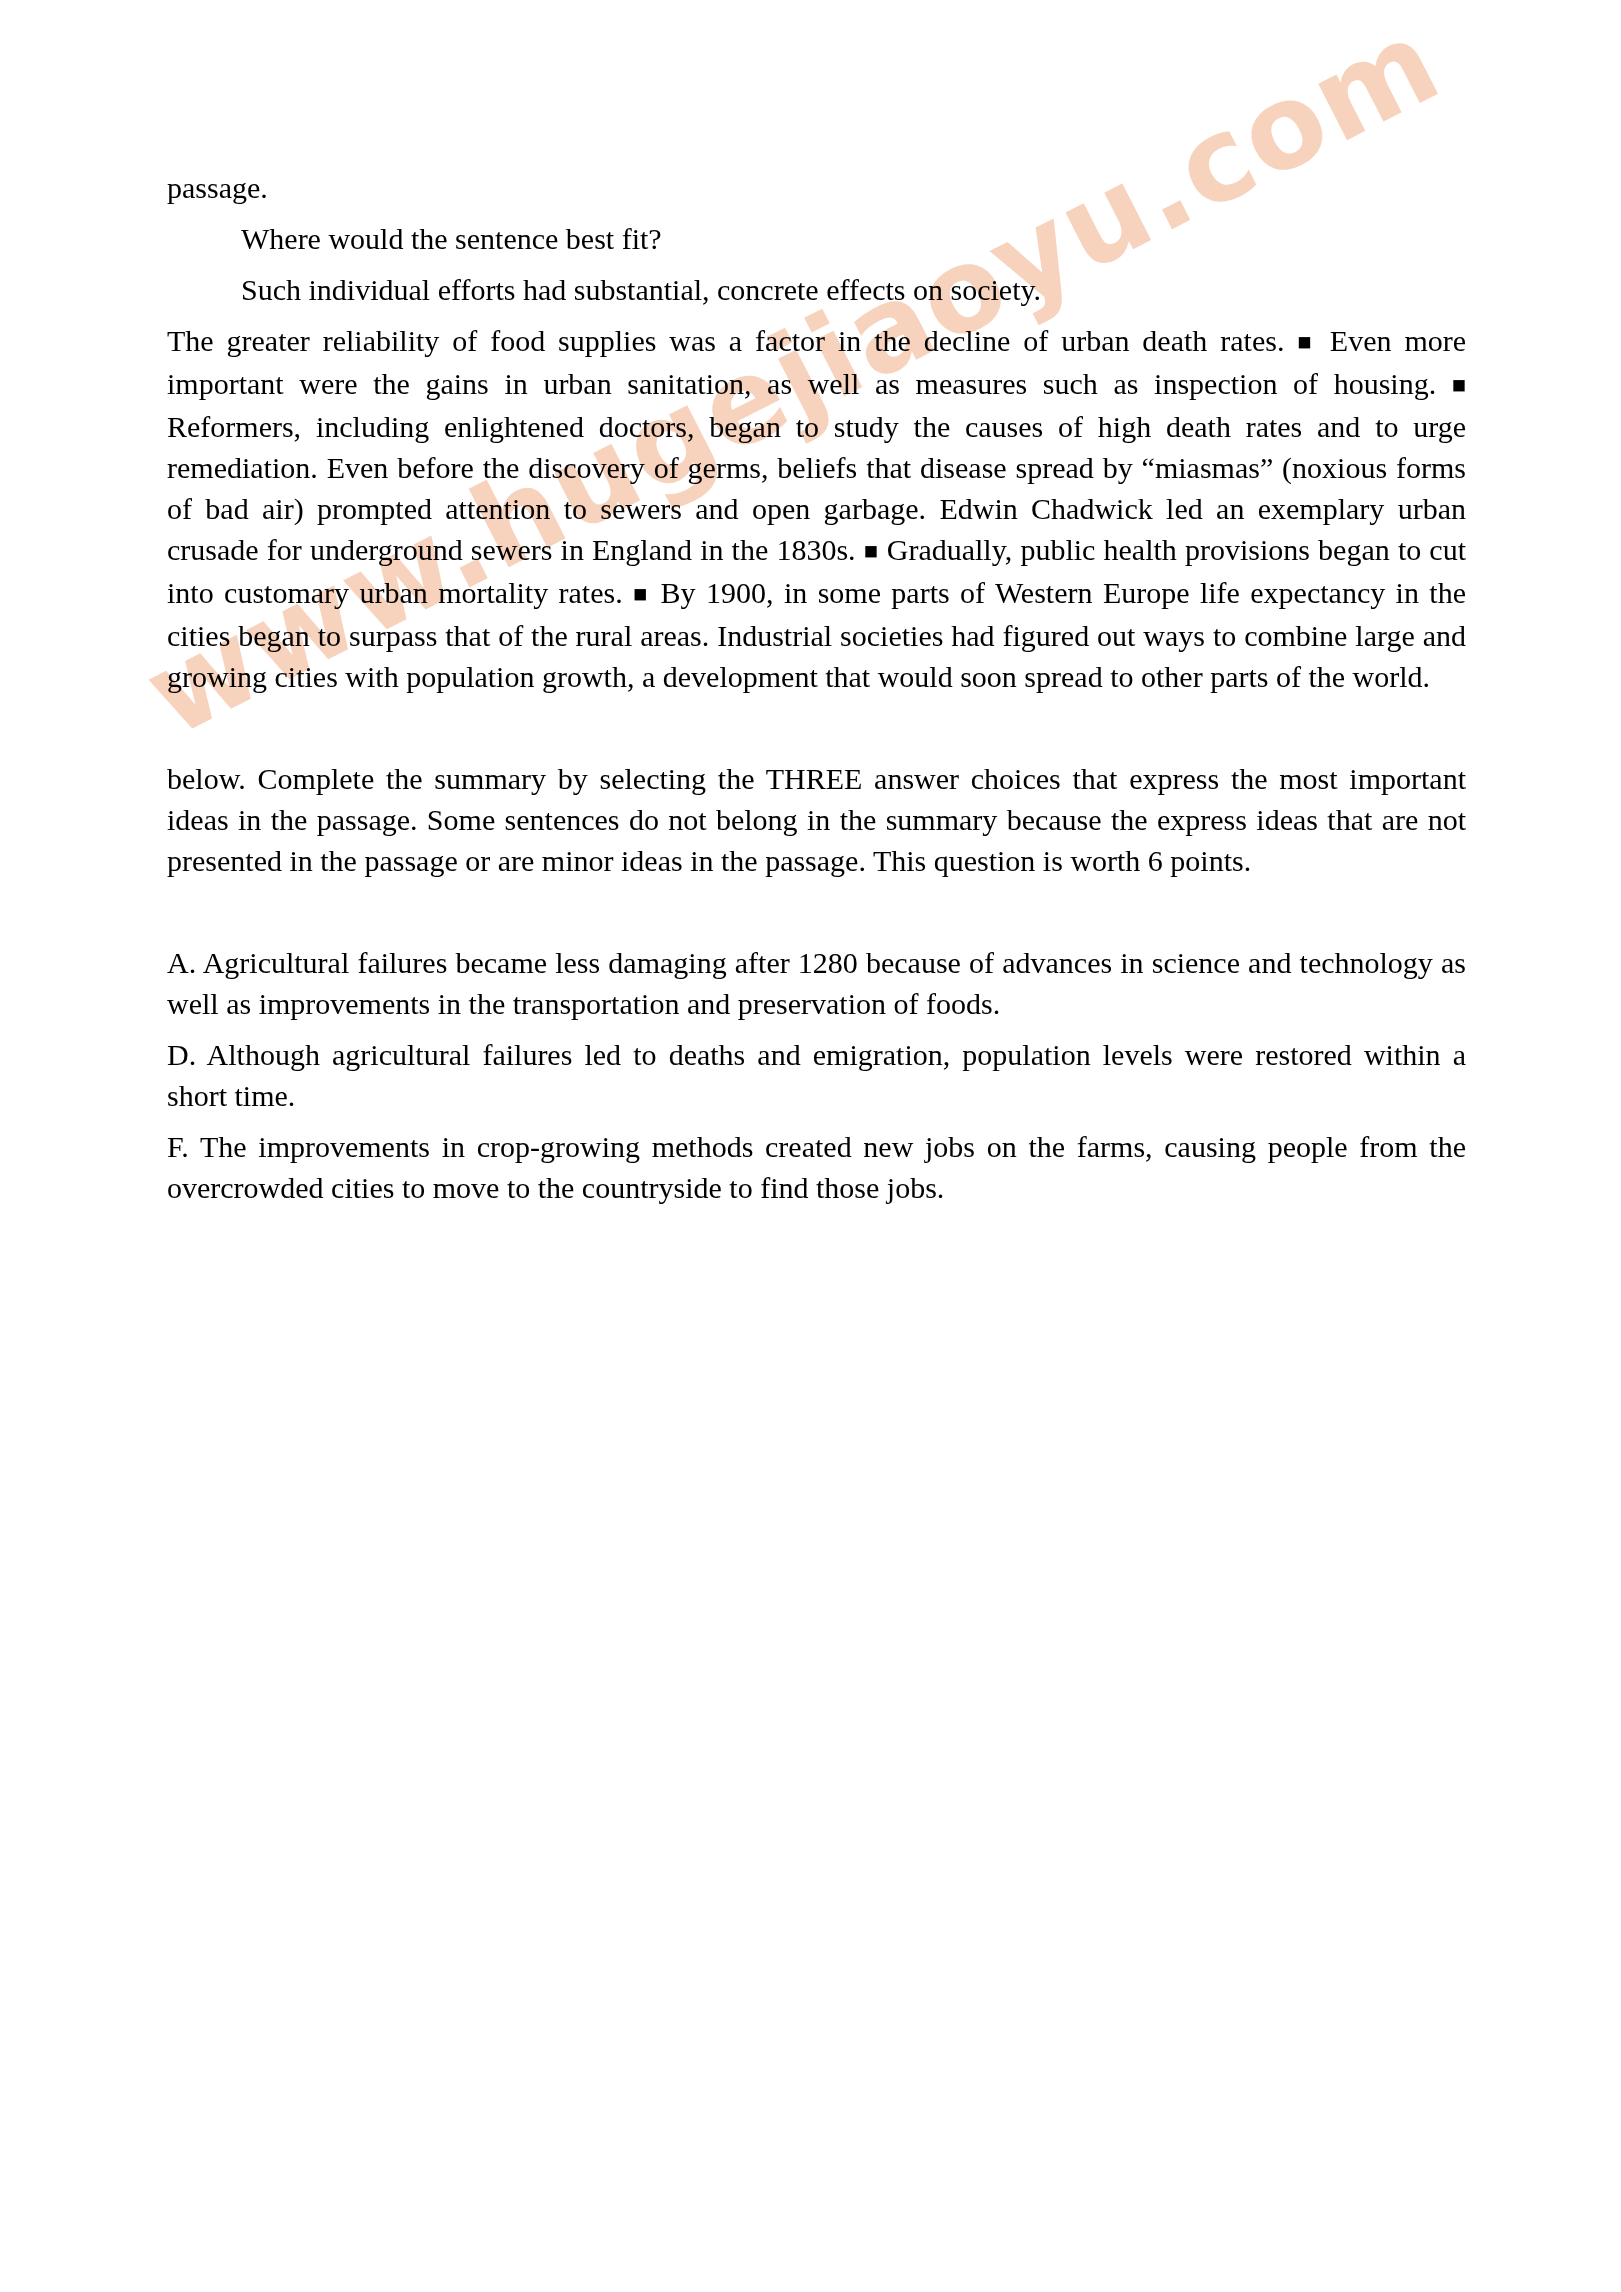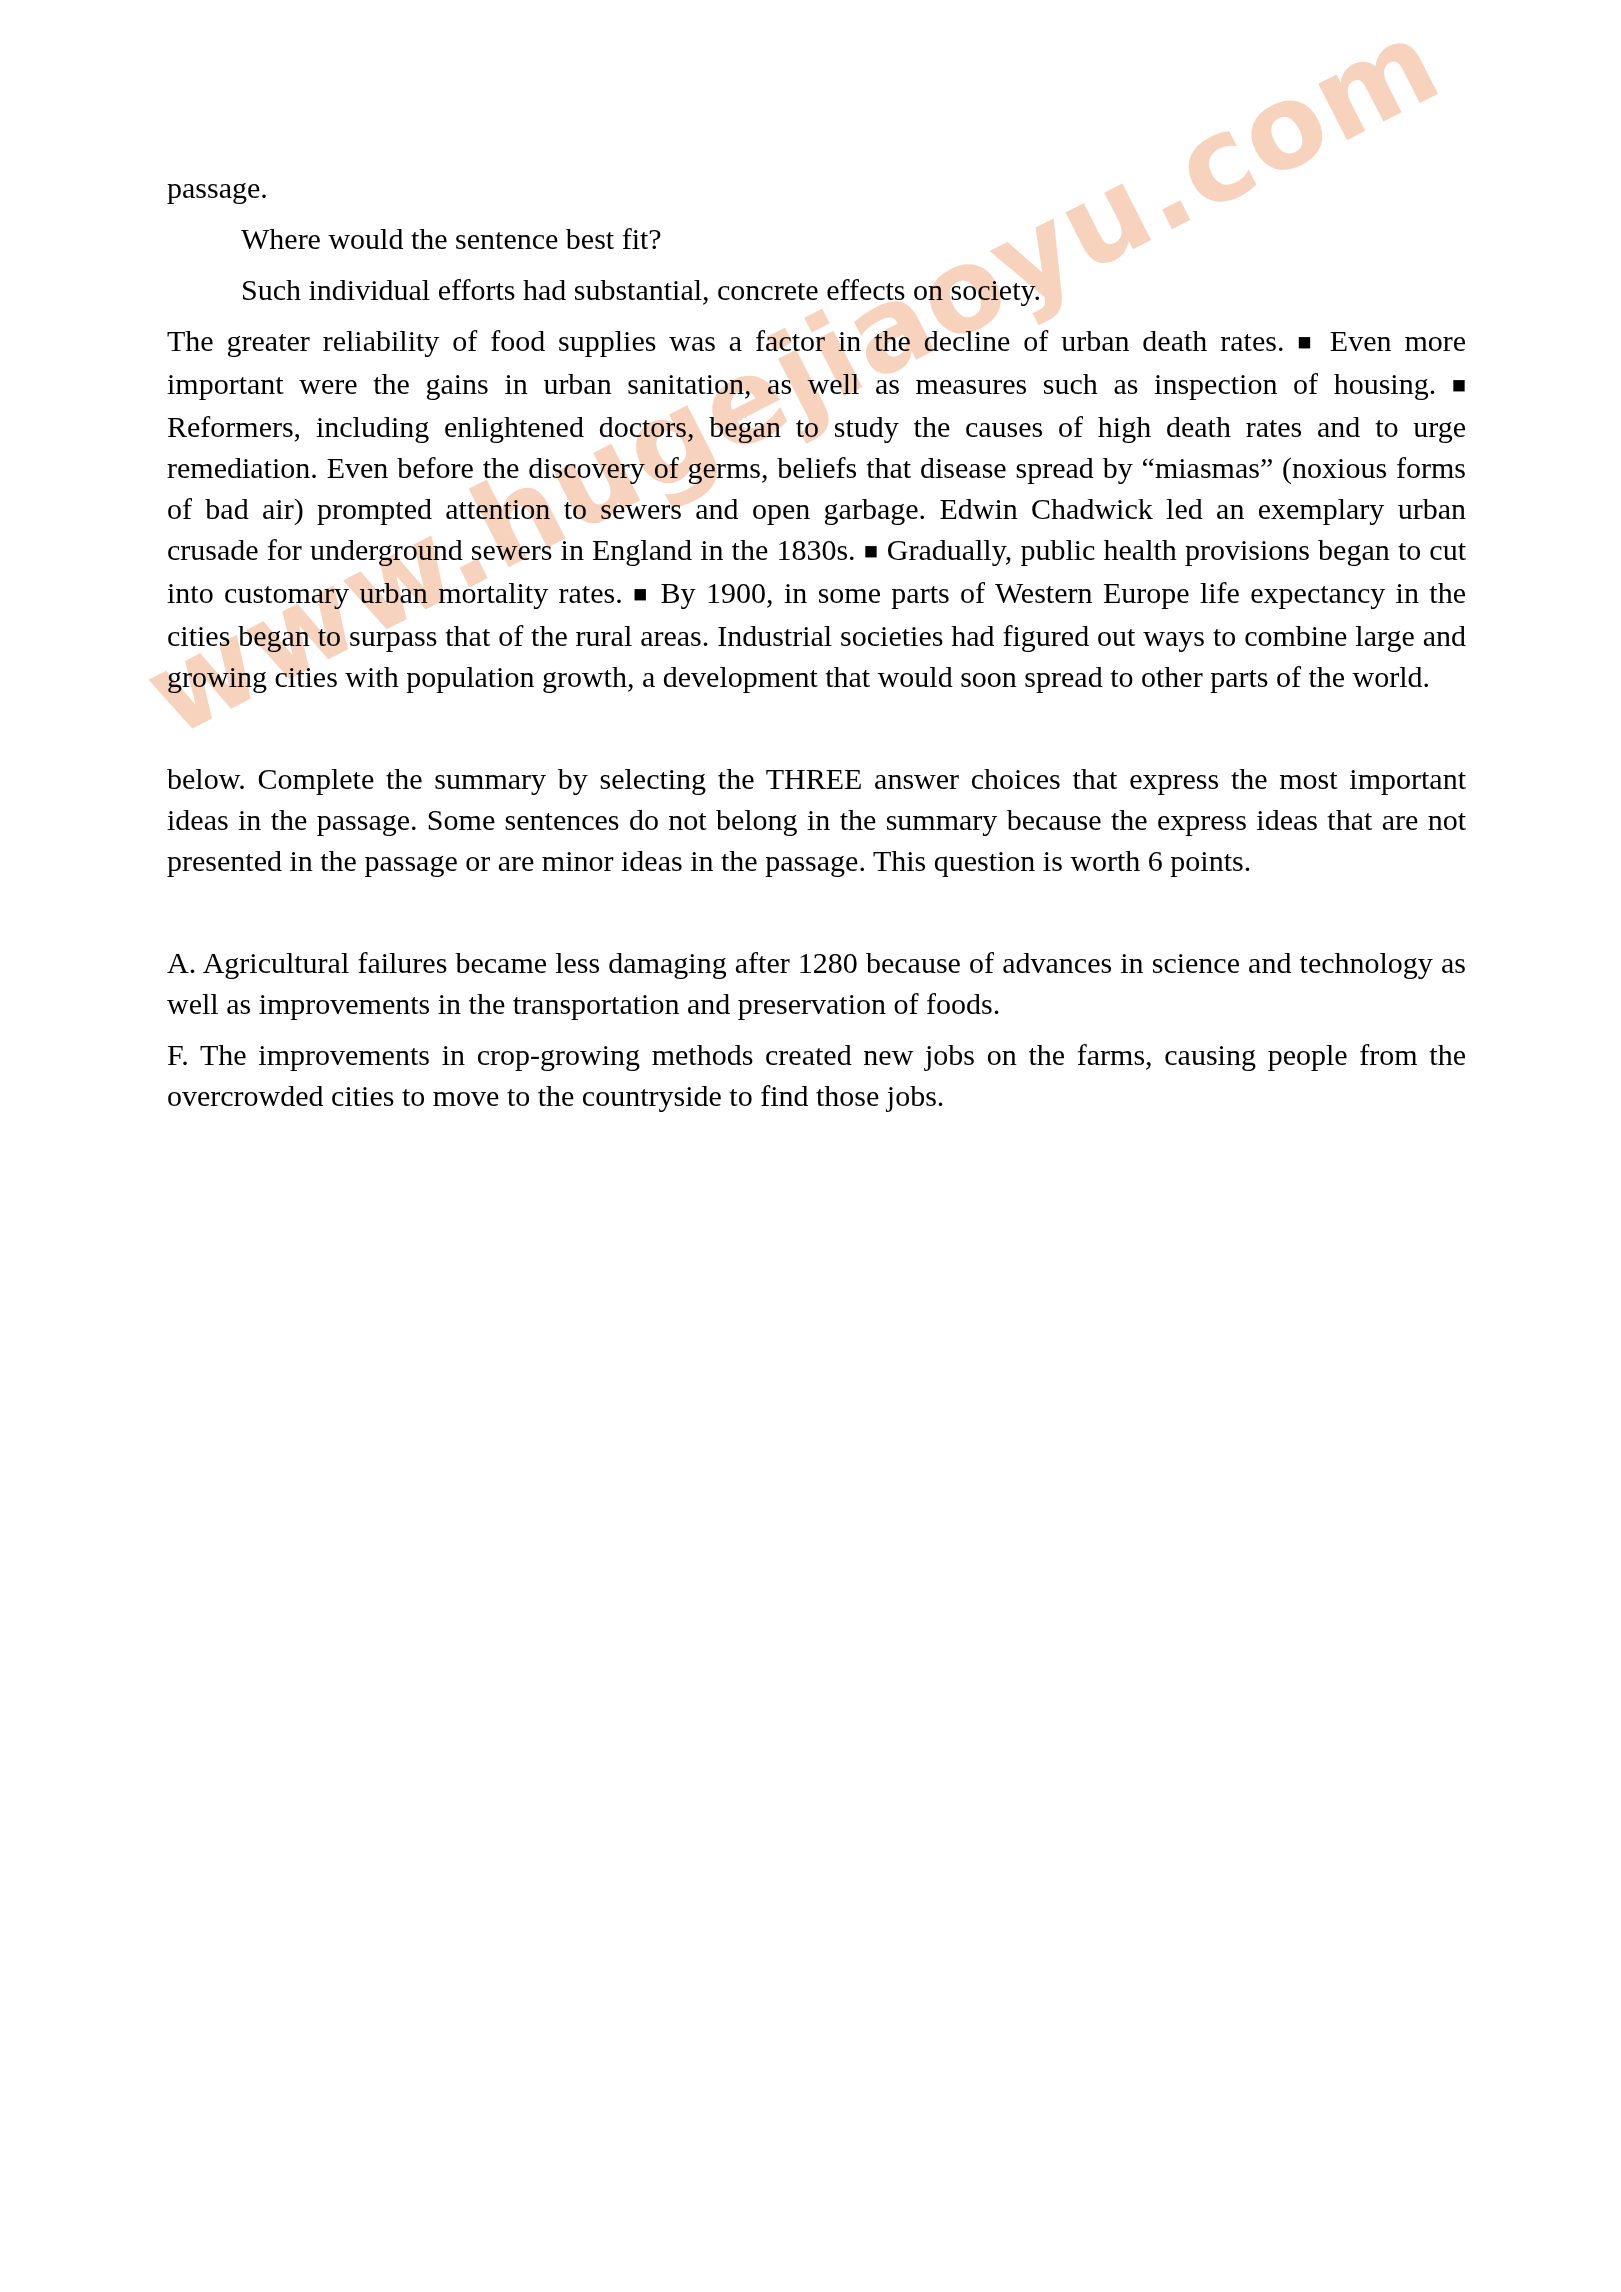--- a/index.html
+++ b/index.html
@@ -55,18 +55,19 @@
     </p>
 
     <div class="gap"></div>
 
     <p class="justify">below. Complete the summary by selecting the THREE answer choices that express the most important ideas in the passage. Some sentences do not belong in the summary because the express ideas that are not presented in the passage or are minor ideas in the passage. This question is worth 6 points.</p>
 
     <div class="gap"></div>
 
     <div>
       <p class="justify"><span>A.</span><span> Agricultural failures became less damaging after 1280 because of advances in science and technology as well as improvements in the transportation and preservation of foods.</span></p>
+      <p class="justify"><span>D.</span><span> Although agricultural failures led to deaths and emigration, population levels were restored within a short time.</span></p>
       <p class="justify"><span>F.</span><span> The improvements in crop-growing methods created new jobs on the farms, causing people from the overcrowded cities to move to the countryside to find those jobs.</span></p>
     </div>
 
   </div>
 </div>
 
 
 </body></html>

